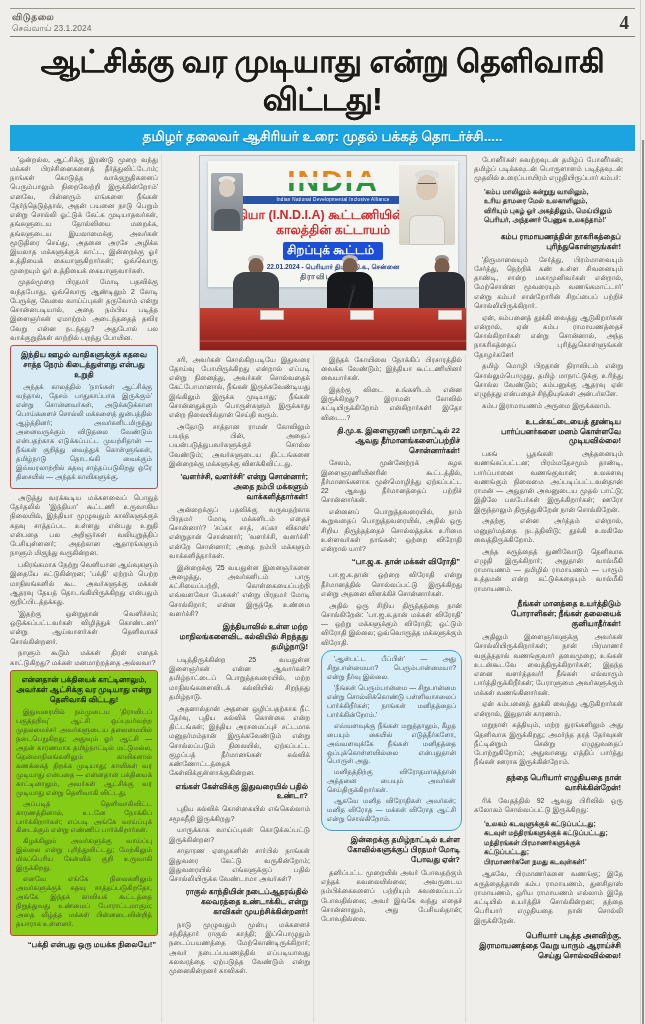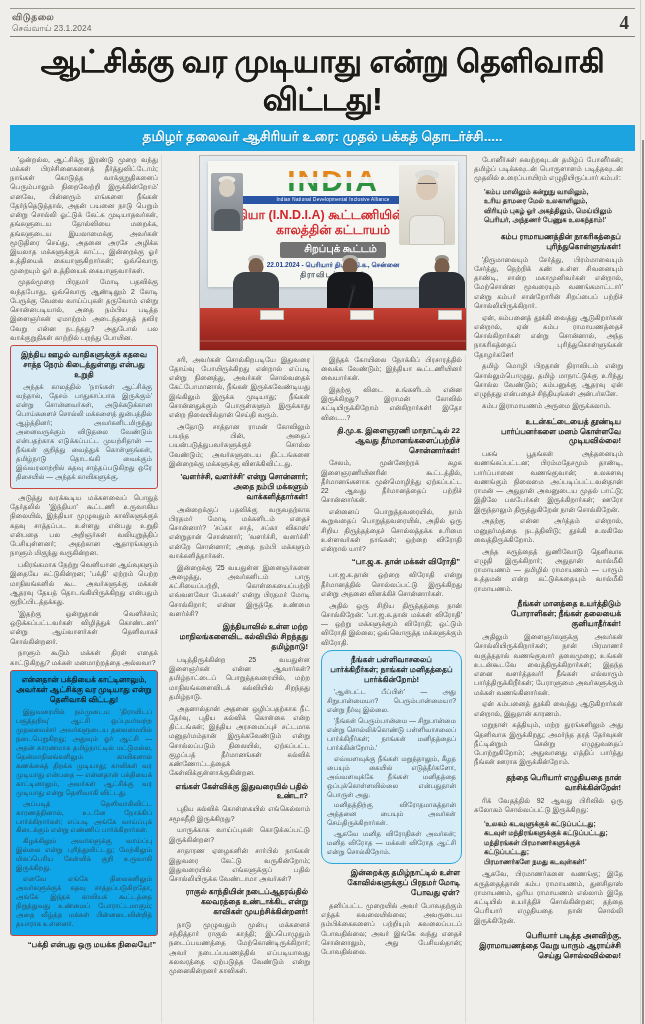--- a/index.html
+++ b/index.html
@@ -38,21 +38,21 @@
   .midcol{width:145px;flex:0 0 145px;overflow:hidden;}
   .col, .midcol{border-right:1px solid #dedbd4;padding-right:3px;box-sizing:border-box;}
   .col:last-child{border-right:none;}
   
   p.bp{font-size:6.9px;line-height:1.34;text-align:justify;margin:0 0 2.5px 0;text-indent:8px;color:#3938354;color:#3a3936;}
   h3.sh{font-size:7.6px;font-weight:800;text-align:right;margin:4px 2px 3px 2px;color:#181816;line-height:1.3;}
   
   .box{border:1.6px solid #c8473c;border-radius:3px;padding:4px 5px;margin:3px 0 4px 0;}
   .box h4{font-size:7.6px;font-weight:800;text-align:center;margin:0 0 3px 0;color:#181816;line-height:1.32;}
   .box p{font-size:6.8px;line-height:1.32;text-align:justify;margin:0 0 2px 0;text-indent:7px;color:#3c3b38;}
-  .box.cream{background:#0ea5e9;}
+  .box.cream{background:#84cc16;}
   .box.lblue{background:#d9ecf5;}
   .box.bluebrd{border-color:#2ba7d9;background:#d7eef9;border-radius:11px;}
   
   .verse{margin:2px 0 3px 10px;}
   .verse div{font-size:6.8px;line-height:1.4;color:#34332f;font-weight:600;}
   .col4{display:flex;flex-direction:column;}
   
   .photo{
     position:relative;height:196px;flex:0 0 196px;overflow:hidden;
     background:linear-gradient(180deg,#e4eaee 0%,#d7dfe4 55%,#c7d0d6 100%);
@@ -63,21 +63,21 @@
   .india-logo .letters span{
     font-size:30px;font-weight:900;letter-spacing:2px;font-family:"Liberation Sans",sans-serif;
     background:linear-gradient(180deg,#f5921e 0%,#f5921e 38%,#fdfdfb 38%,#fdfdfb 58%,#2f9e44 58%,#2f9e44 100%);
     -webkit-background-clip:text;background-clip:text;color:transparent;
     text-shadow:0 0 1px rgba(0,0,0,.08);
   }
   .logo-strip{margin:-2px auto 0 auto;width:196px;background:#2a55a5;color:#fff;font-size:4.6px;line-height:8px;height:8px;overflow:hidden;letter-spacing:.3px;}
   .banner-l1,.banner-l2{color:#d3262a;font-weight:800;text-align:center;line-height:1.25;}
   .banner-l1{font-size:12.5px;margin-top:2px;}
   .banner-l2{font-size:12.5px;}
-  .badge{display:block;margin:3px auto 0 auto;width:max-content;background:#737373;color:#fff;font-size:10px;font-weight:800;padding:1px 9px 2px 24px;border-radius:2px;}
+  .badge{display:block;margin:3px auto 0 auto;width:max-content;background:#1d4ed8;color:#fff;font-size:12px;font-weight:800;padding:1px 9px 2px 4px;border-radius:2px;}
   .event-line{text-align:center;font-size:6.6px;font-weight:700;color:#1d3f8f;margin-top:3px;}
   .org-line{text-align:center;font-size:7.5px;font-weight:700;color:#59646b;margin-top:1px;letter-spacing:1px;}
   .portrait{position:absolute;border-radius:2px;}
   .portrait .phead{position:absolute;left:50%;transform:translateX(-50%);top:6px;width:16px;height:18px;border-radius:50% 50% 46% 46%;background:#d8cfc2;}
   .portrait .phair{position:absolute;left:50%;transform:translateX(-50%);top:3px;width:17px;height:8px;border-radius:50%;background:#e8e6e0;}
   .portrait .pbody{position:absolute;left:50%;transform:translateX(-50%);bottom:0;width:26px;height:22px;border-radius:8px 8px 0 0;background:#565d63;}
   .pL{left:3px;top:12px;width:32px;height:58px;background:linear-gradient(180deg,#a7adb1,#7c8артfff);}
   .pL{background:linear-gradient(180deg,#a7adb1,#7c8287);}
   .pR{right:3px;top:4px;width:56px;height:80px;background:linear-gradient(180deg,#eceae3,#d6d2c7);}
   .pR .phead{width:22px;height:25px;top:10px;background:#d9c9b6;}
@@ -213,21 +213,20 @@
         <div class="midcol">
             <p class="bp">இந்தக் கோயிலை நோக்கிப் பிரசாரத்தில் வைக்க வேண்டும்; இந்தியா கூட்டணியினர் வையார்கள்.</p>
             <p class="bp">இதற்கு விடை உங்களிடம் என்ன இருக்கிறது? இராமன் கோவில் கட்டியிருக்கிறோம் என்கிறார்கள்! இதோ விடை...?</p>
             <h3 class="sh">தி.மு.க. இளைஞரணி மாநாட்டில் 22 ஆவது தீர்மானங்களைப்பற்றிச் சொன்னார்கள்!</h3>
             <p class="bp">சேலம், முன்னேற்றக் கழக இளைஞரணியினரின் கூட்டத்தில், தீர்மானங்களாக முன்மொழிந்து ஏற்கப்பட்ட 22 ஆவது தீர்மானத்தைப் பற்றிச் சொன்னார்கள்.</p>
             <p class="bp">என்னைப் பொறுத்தவரையில், நாம் கூறுவதைப் பொறுத்தவரையில், அதில் ஒரு சிறிய திருத்தத்தைச் சொல்லத்தக்க உரிமை உள்ளவர்கள் நாங்கள்; ஒற்றை விரோதி என்றால் யார்?</p>
             <h3 class="sh">“பா.ஜ.க. தான் மக்கள் விரோதி”</h3>
             <p class="bp">பா.ஜ.க.தான் ஒற்றை விரோதி என்று தீர்மானத்தில் சொல்லப்பட்டு இருக்கிறது என்று அதனை விளக்கிச் சொன்னார்கள்.</p>
             <p class="bp">அதில் ஒரு சிறிய திருத்தத்தை நான் சொல்கிறேன்: 'பா.ஜ.க.தான் மக்கள் விரோதி' — ஒற்று மக்களுக்கும் விரோதி; ஒட்டும் விரோதி இல்லை; ஒவ்வொருத்த மக்களுக்கும் விரோதி.</p>
             <div class="box bluebrd">
-              <h4>நீங்கள் பள்ளிவாசலைப் பார்க்கிறீர்கள்; நாங்கள் மனிதத்தைப் பார்க்கின்றோம்!</h4>
               <p>'ஆள்பட்ட பீப்பிள்' — அது சிறுபான்மையா? பெரும்பான்மையா? என்று நீர்வு இல்லை.</p>
               <p>'நீங்கள் பெரும்பான்மை — சிறுபான்மை என்று சொல்லிக்கொண்டு பள்ளிவாசலைப் பார்க்கிறீர்கள்; நாங்கள் மனிதத்தைப் பார்க்கின்றோம்.'</p>
               <p>எவ்வளவுக்கு நீங்கள் மறுத்தாலும், கீழத பையும் கையில் எடுத்தீர்களோ, அவ்வளவுக்கே நீங்கள் மனிதத்தை ஒப்புக்கொள்ளவில்லை என்பதுதான் பொருள் அது.</p>
               <p>மனிதத்திற்கு விரோதமாகத்தான் அத்தனை பையும் அவர்கள் செய்திருக்கிறார்கள்.</p>
               <p>ஆகவே மனித விரோதிகள் அவர்கள்; மனித விரோத — மக்கள் விரோத ஆட்சி என்று சொல்கிறோம்.</p>
             </div>
             <h3 class="sh">இன்றைக்கு தமிழ்நாட்டில் உள்ள கோவில்களுக்குப் பிரதமர் மோடி போவது ஏன்?</h3>
             <p class="bp">தனிப்பட்ட முறையில் அவர் போவதற்கும் எந்தக் கவலையில்லை; அவருடைய நம்பிக்கைகளைப் பற்றியும் கவலைப்படப் போவதில்லை; அவர் இங்கே வந்து எதைச் சொன்னாலும், அது பேசியல்தான்; போவதில்லை.</p>
           </div>
       </div>

